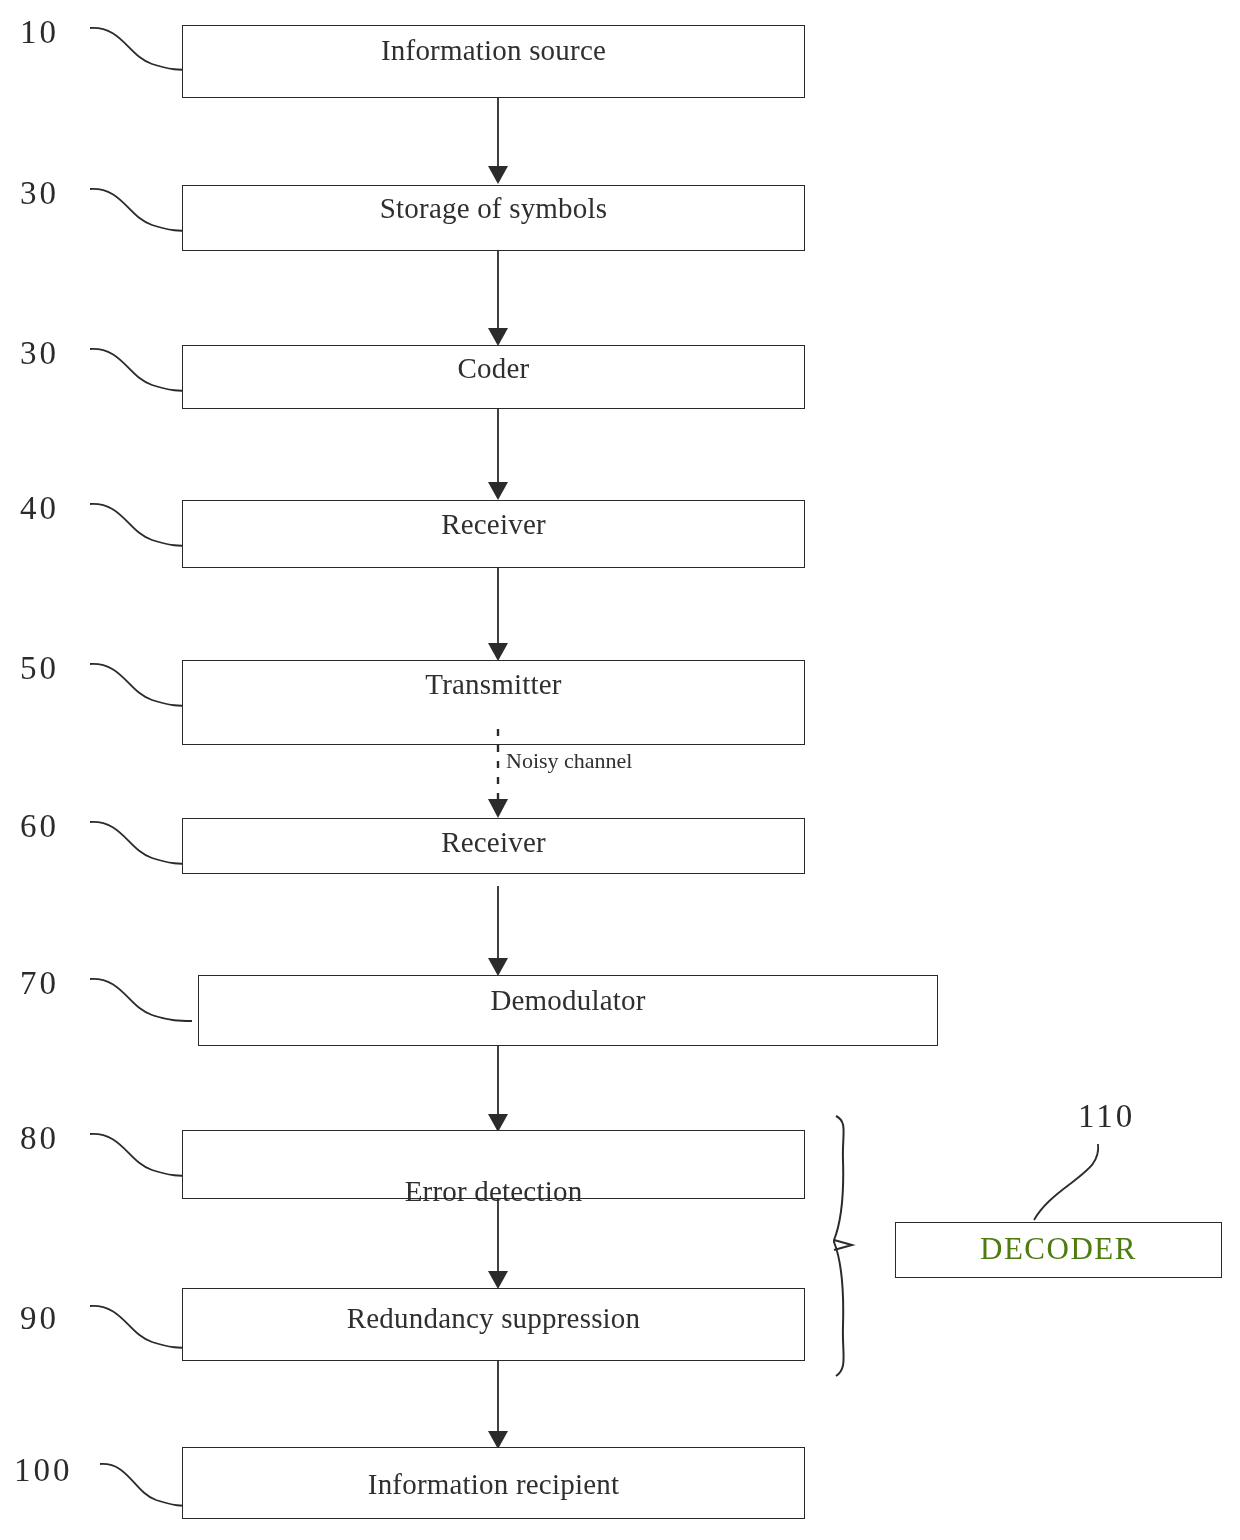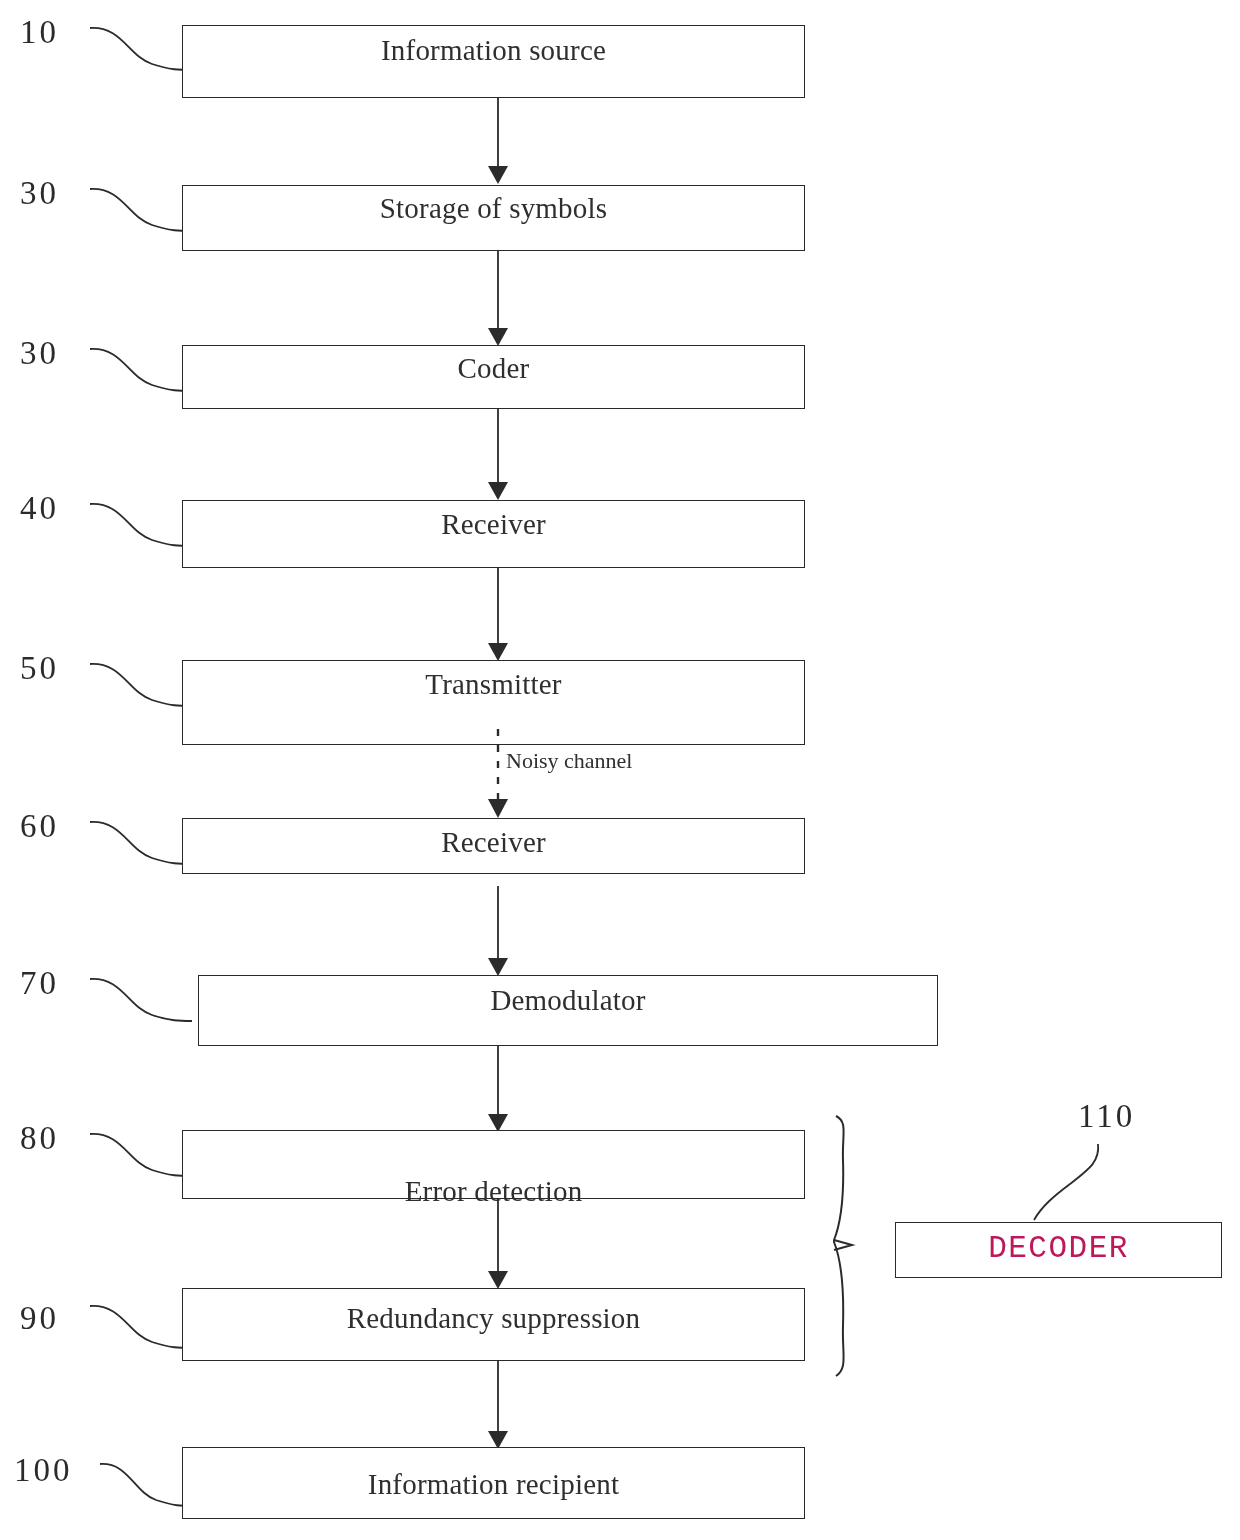--- a/index.html
+++ b/index.html
@@ -74,23 +74,23 @@
     position: absolute;
     border: 1.6px solid #2a2a2a;
     background: #ffffff;
     box-sizing: border-box;
   }
   .decoder-label {
     position: absolute;
     left: 0;
     right: 0;
     text-align: center;
-    font-family: Liberation Mono, monospace;
+    font-family: Liberation Serif, serif;
     font-size: 31px;
-    color: #be185d;
+    color: #4d7c0f;
     letter-spacing: 1.5px;
     white-space: nowrap;
   }
 </style>
 </head>
 <body>
 
 <div id="canvas">
 
   <div class="refnum" style="left:20px; top:14px;">10</div>

